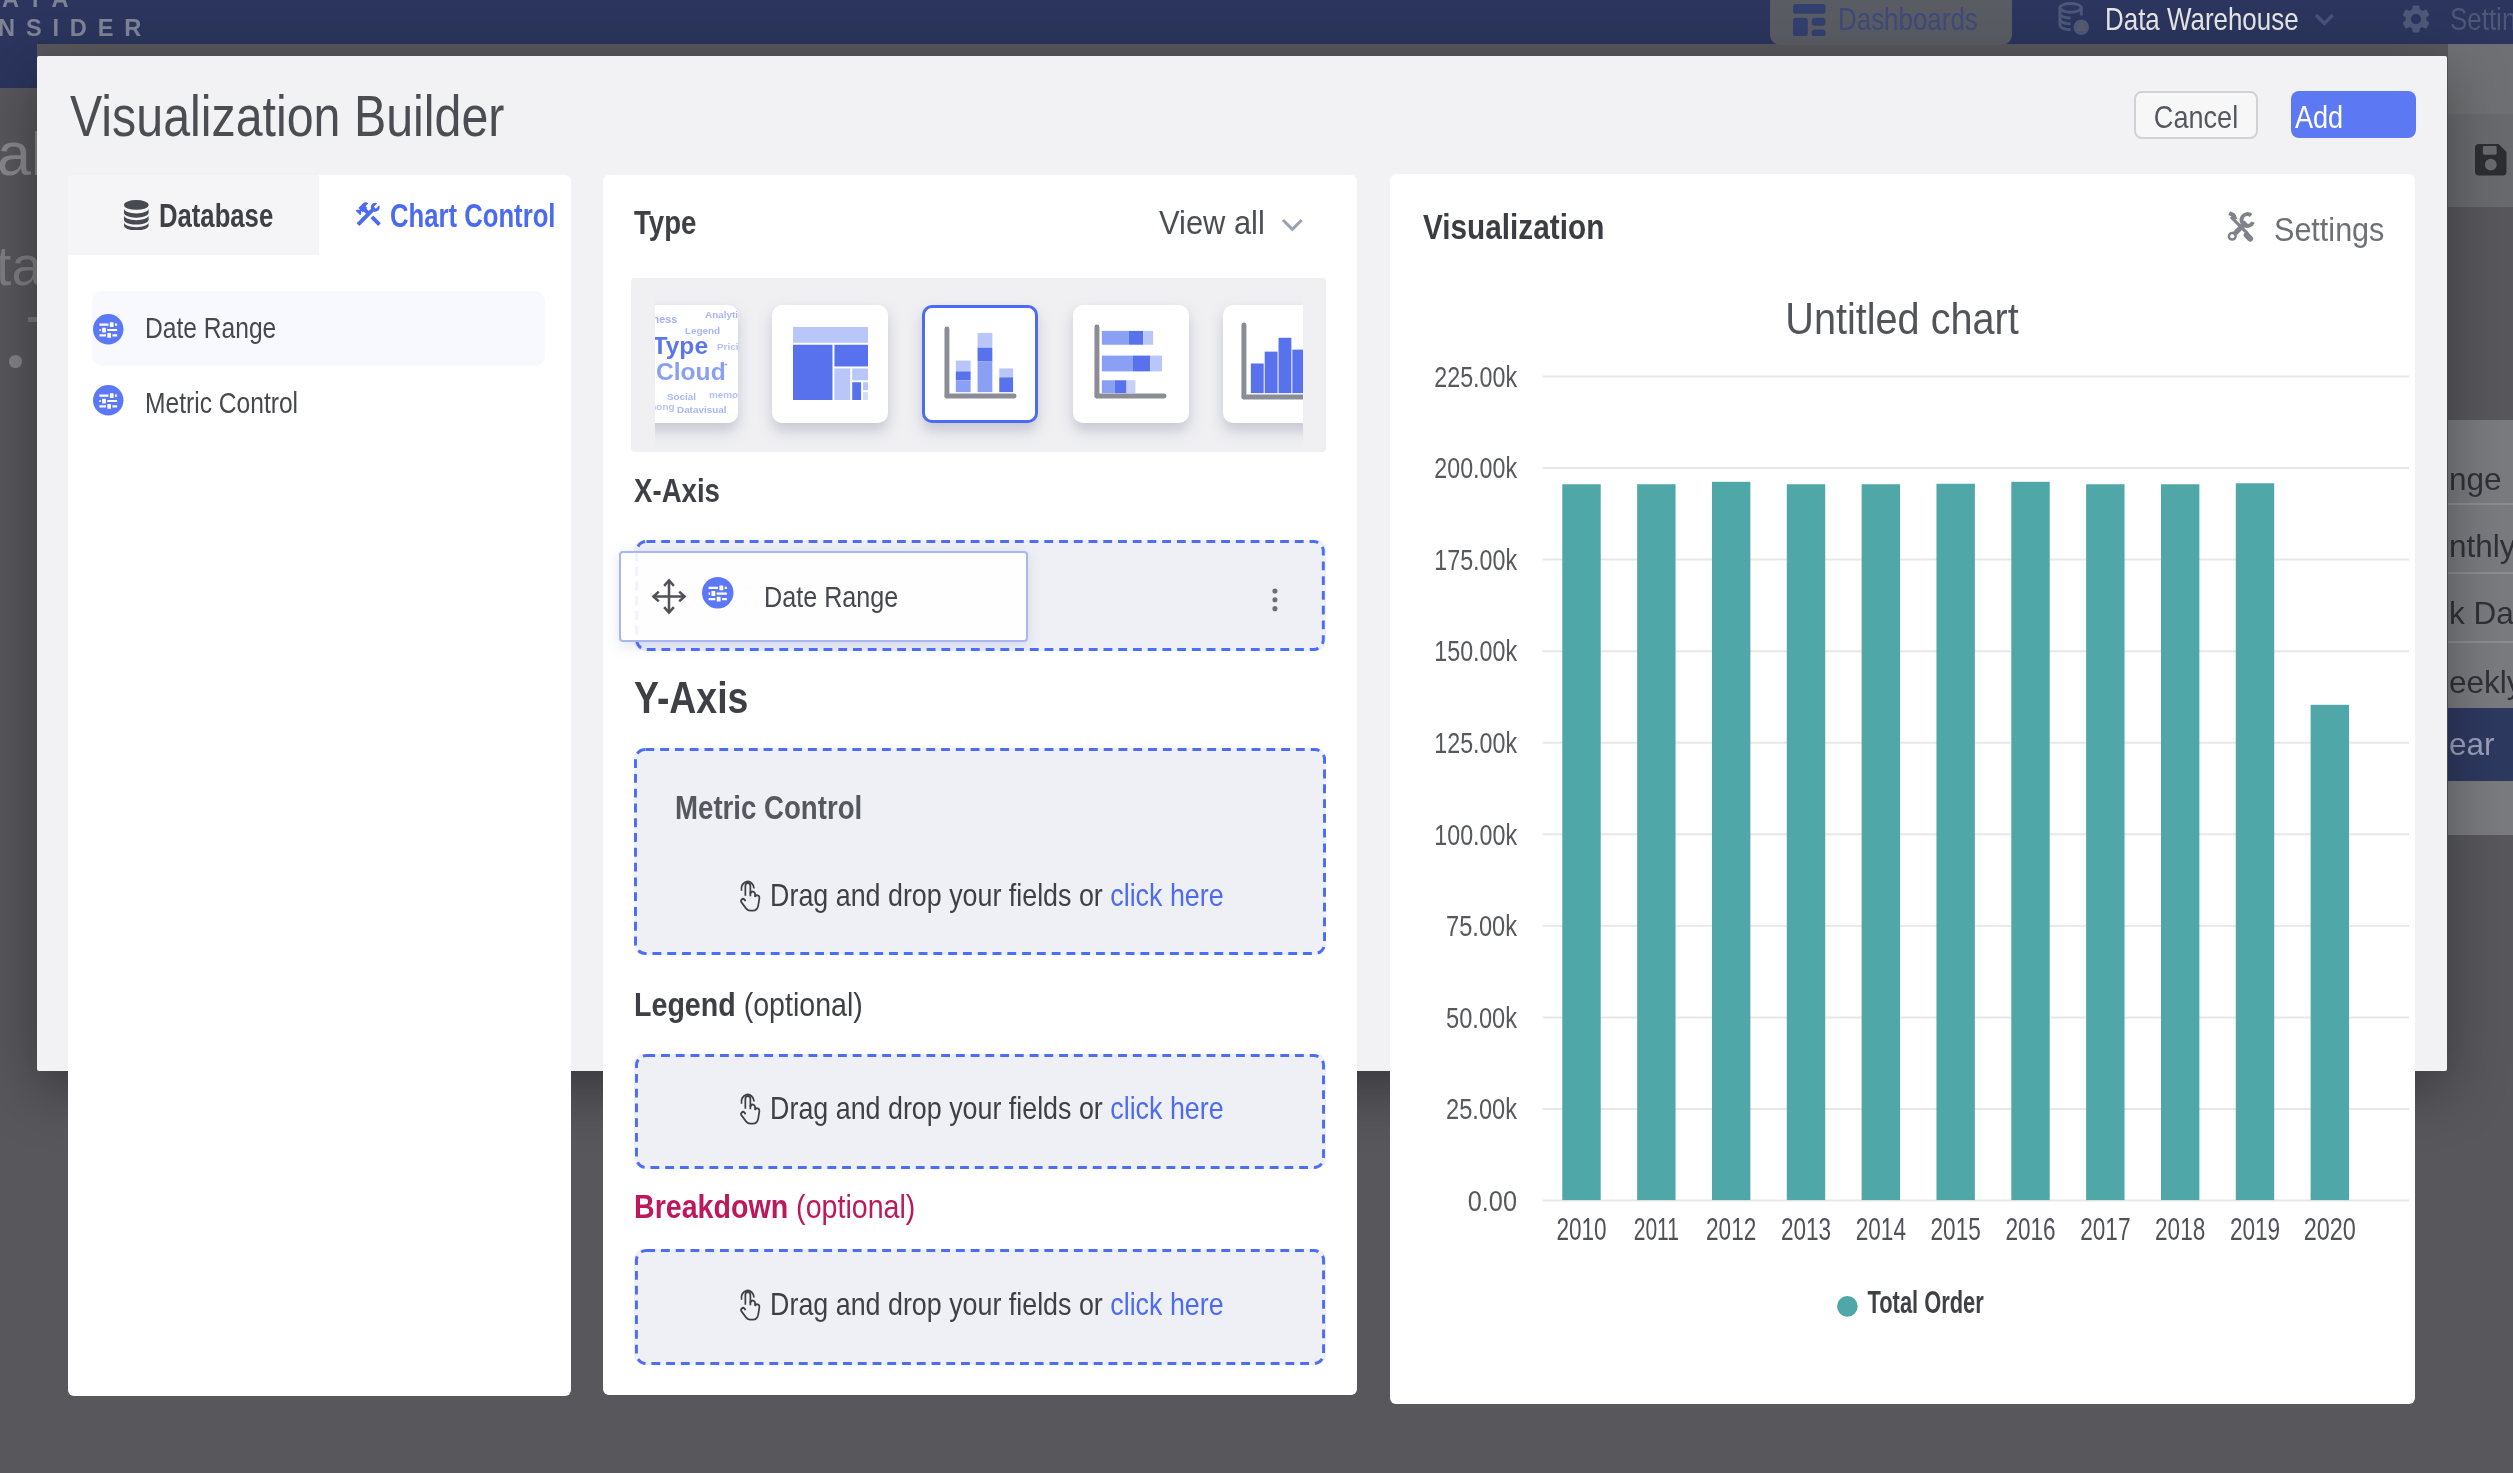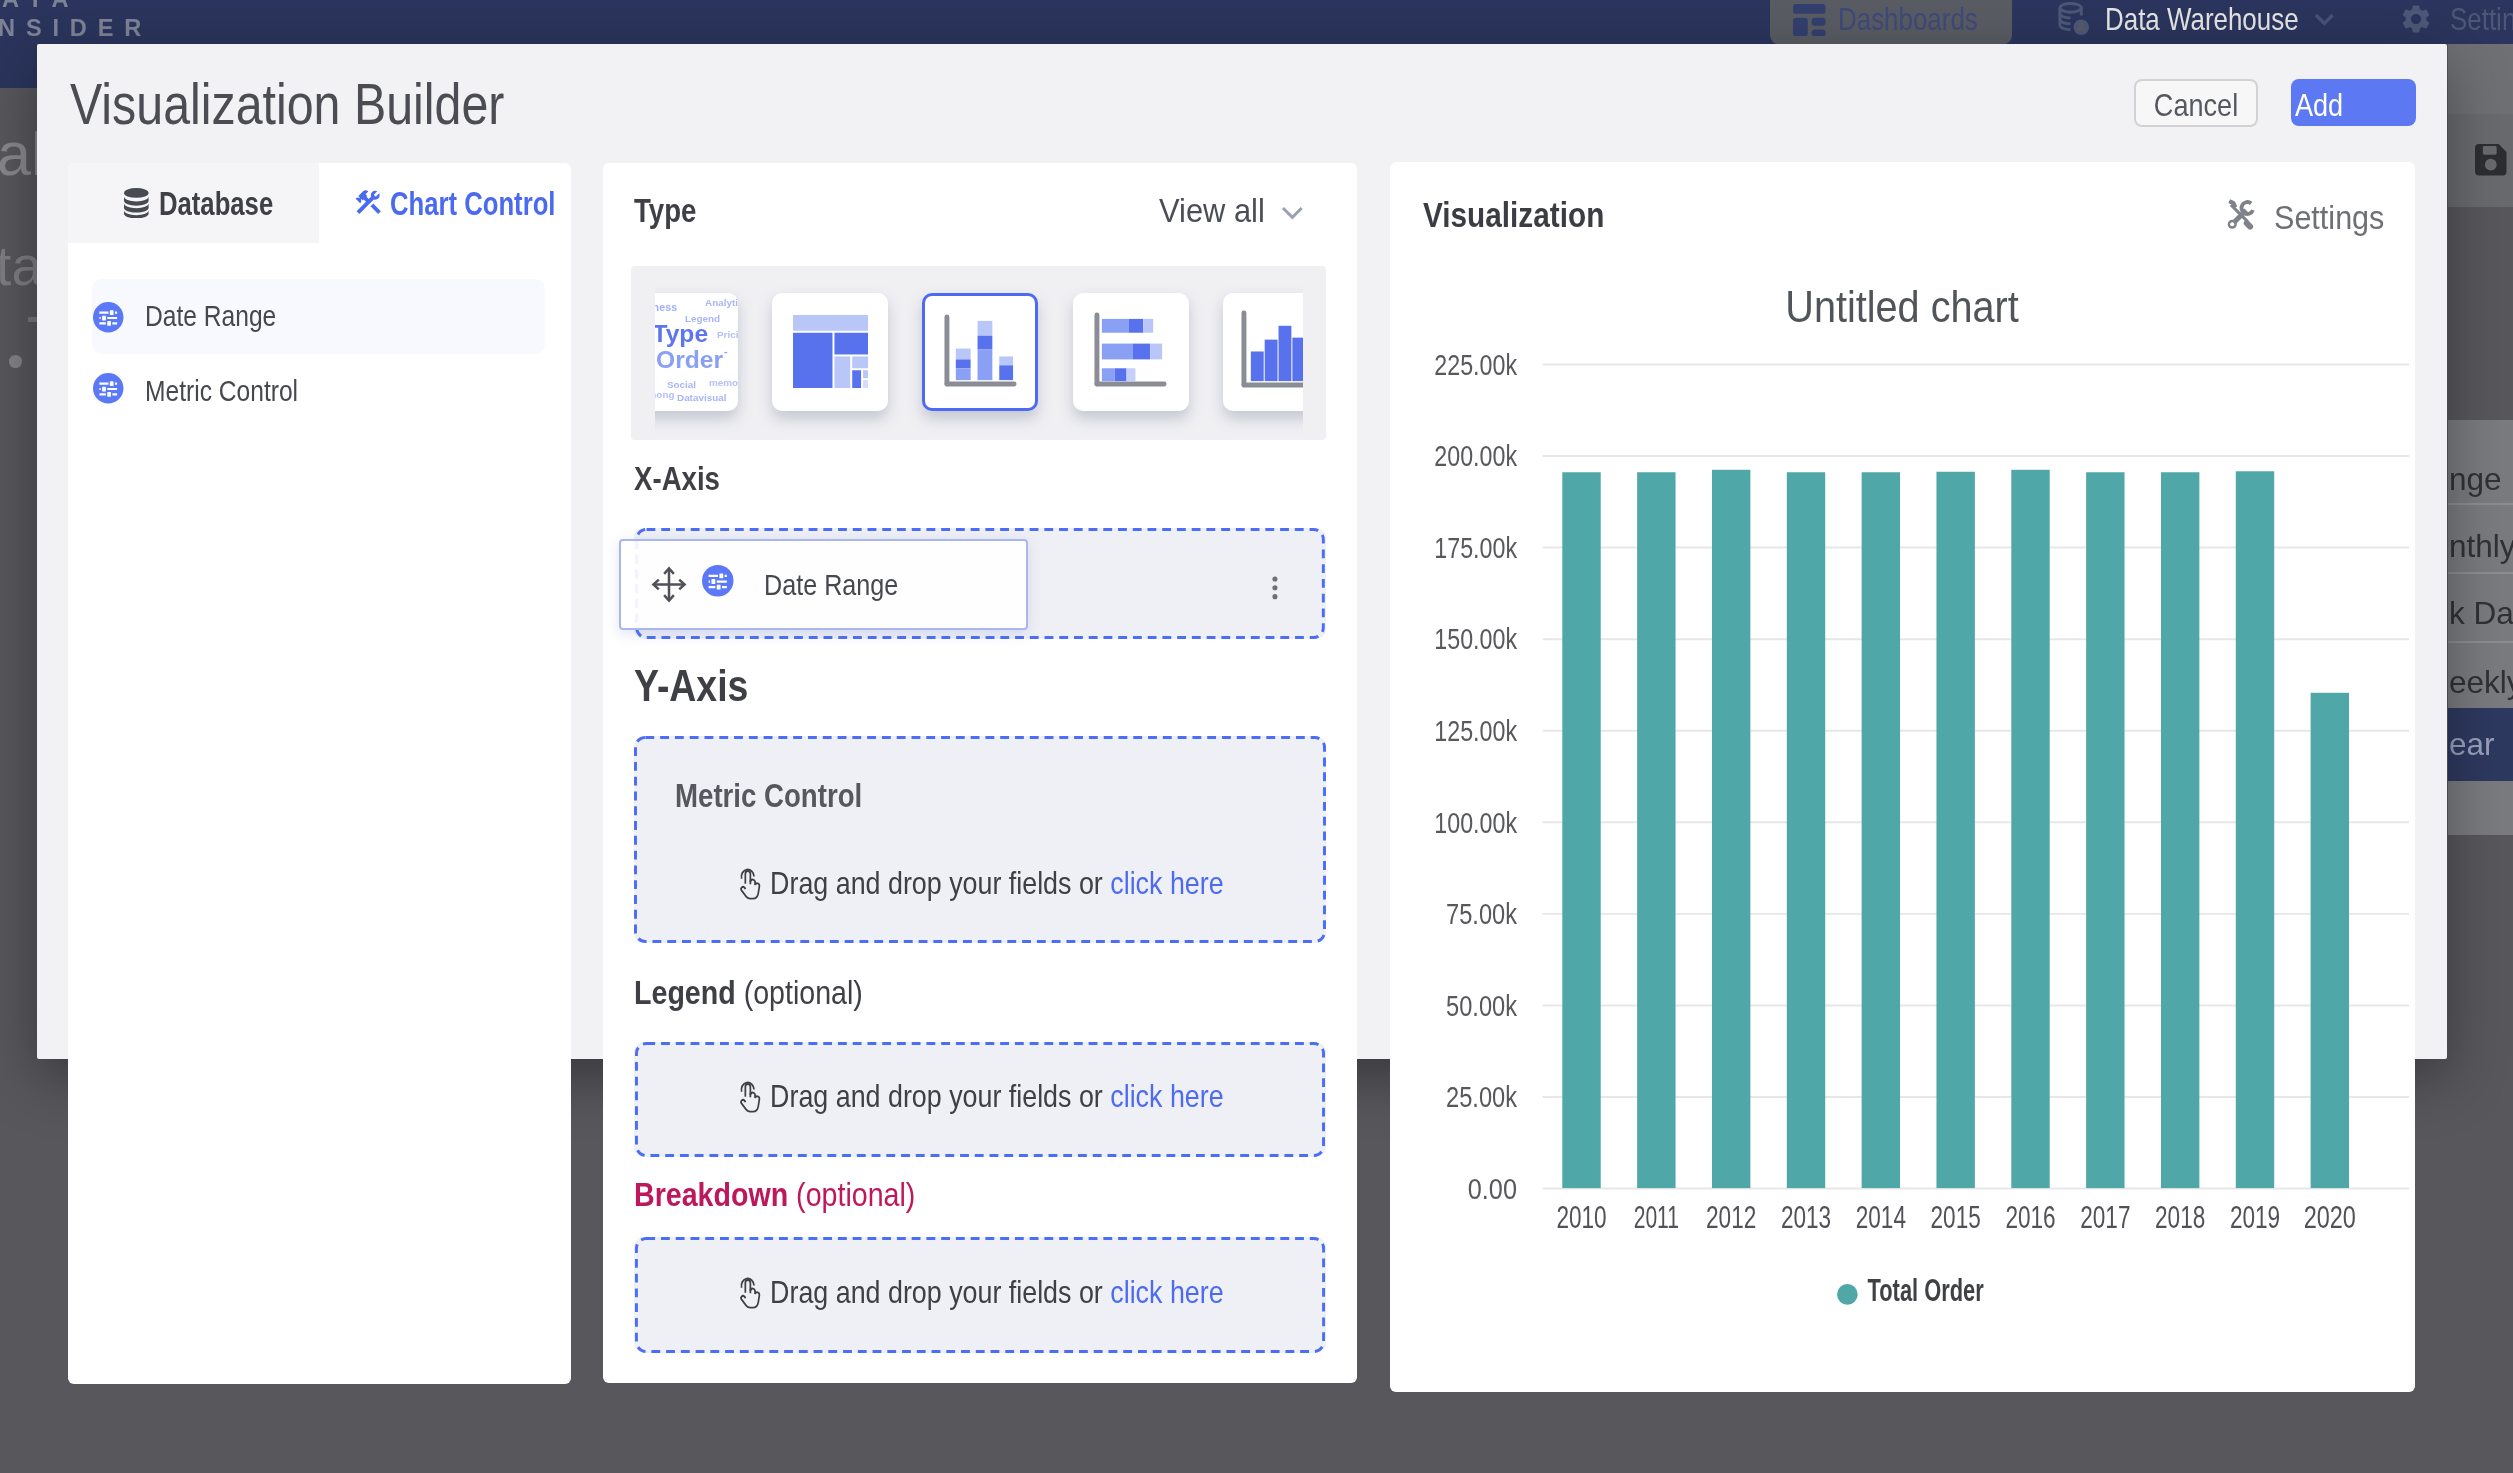--- a/index.html
+++ b/index.html
@@ -71,21 +71,21 @@
   <div class="abs" style="left:2448px;top:572px;width:66px;height:2px;background:#8d8e92"></div>
   <div class="abs" style="left:2448px;top:641px;width:66px;height:2px;background:#8d8e92"></div>
   <div class="abs" style="left:2448px;top:708px;width:66px;height:73px;background:#2e3960"></div>
   <div class="abs" style="left:2449px;top:464px;font-size:31.5px;color:#303136">nge</div>
   <div class="abs" style="left:2449px;top:531px;font-size:31.5px;color:#303136">nthly</div>
   <div class="abs" style="left:2449px;top:598px;font-size:31.5px;color:#303136">k Date</div>
   <div class="abs" style="left:2449px;top:667px;font-size:31.5px;color:#303136">eekly</div>
   <div class="abs" style="left:2449px;top:729px;font-size:31.5px;color:#9aa0bc">ear</div>
 </div>
 
-<div class="abs" id="modal" style="left:37px;top:44px;width:2410px;height:1015px;background:#f2f2f5;border-radius:2px;box-shadow:0 17.7px 59px rgba(0,0,0,.35)">
+<div class="abs" id="modal" style="left:37px;top:56px;width:2410px;height:1015px;background:#f2f2f5;border-radius:2px;box-shadow:0 17.7px 59px rgba(0,0,0,.35)">
 
   <div class="abs" style="left:33px;top:31.5px;font-size:57px;color:#4b4d52"><span class="s" style="transform:scaleX(.848)">Visualization Builder</span></div>
   <div class="abs" style="left:2097px;top:35px;width:124px;height:48px;background:#f7f7f8;border:2px solid #d2d2d4;border-radius:7.9px"></div>
   <div class="abs" style="left:2097px;top:46px;width:124px;text-align:center;font-size:31.5px;color:#55585e"><span class="sc">Cancel</span></div>
   <div class="abs" style="left:2254px;top:35px;width:125px;height:47px;background:#5c79f3;border-radius:7.9px"></div>
   <div class="abs" style="left:2254px;top:46px;width:125px;text-align:left;font-size:31.5px;color:#fff"><span class="sc">Add</span></div>
 
   <div class="abs" style="left:30.5px;top:119px;width:503px;height:1221px;background:#fff;border-radius:5.9px">
 
     <div class="abs" style="left:0;top:0;width:251px;height:80px;background:#f5f5f7;border-radius:5.9px 0 0 0"></div>
@@ -134,21 +134,21 @@
     <div class="abs" style="left:556px;top:31.5px;font-size:32.5px;color:#4b4e54"><span class="s9" style="transform:scaleX(.95)">View all</span></div>
     <svg class="abs" style="left:678px;top:43px" width="22.7" height="14.8" viewBox="0 0 23 15">
       <path d="M2 2 l9.5 9.5 l9.5 -9.5" fill="none" stroke="#9aa1b5" stroke-width="3"></path>
     </svg>
 
     <div class="abs" style="left:27.6px;top:103px;width:695px;height:174px;background:#f0f0f3;border-radius:3.9px"></div>
     <div class="abs" style="left:52px;top:103px;width:648px;height:174px;overflow:hidden">
 
       <div class="abs" style="left:-33px;top:26.6px;width:116px;height:118px;background:#fff;border-radius:9.9px;overflow:hidden;box-shadow:0 7.9px 13.8px rgba(120,125,150,.35)">
         <div class="abs bold" style="left:30.5px;top:29.6px;font-size:24.6px;color:#5b76ee">Type</div>
-        <div class="abs bold" style="left:34px;top:55px;font-size:24.6px;color:#8aa0f4">Order</div>
+        <div class="abs bold" style="left:34px;top:55px;font-size:24.6px;color:#8aa0f4">Cloud</div>
         <div class="abs bold" style="left:27.6px;top:9.9px;font-size:10.8px;color:#9fb0f6">iness</div>
         <div class="abs bold" style="left:83px;top:5.9px;font-size:9.9px;color:#a8b6f6">Analytics</div>
         <div class="abs bold" style="left:63px;top:21.7px;font-size:9.9px;color:#a8b6f6">Legend</div>
         <div class="abs bold" style="left:95px;top:37px;font-size:9.9px;color:#b4c0f8">Pricing</div>
         <div class="abs bold" style="left:102px;top:53px;font-size:10.8px;color:#8aa0f4">-</div>
         <div class="abs bold" style="left:45px;top:87px;font-size:9.9px;color:#a8b6f6">Social</div>
         <div class="abs bold" style="left:87px;top:85px;font-size:9.9px;color:#b4c0f8">memori</div>
         <div class="abs bold" style="left:25.6px;top:97px;font-size:9.9px;color:#b4c0f8">mong</div>
         <div class="abs bold" style="left:55px;top:100px;font-size:9.9px;color:#a8b6f6">Datavisual</div>
       </div>

